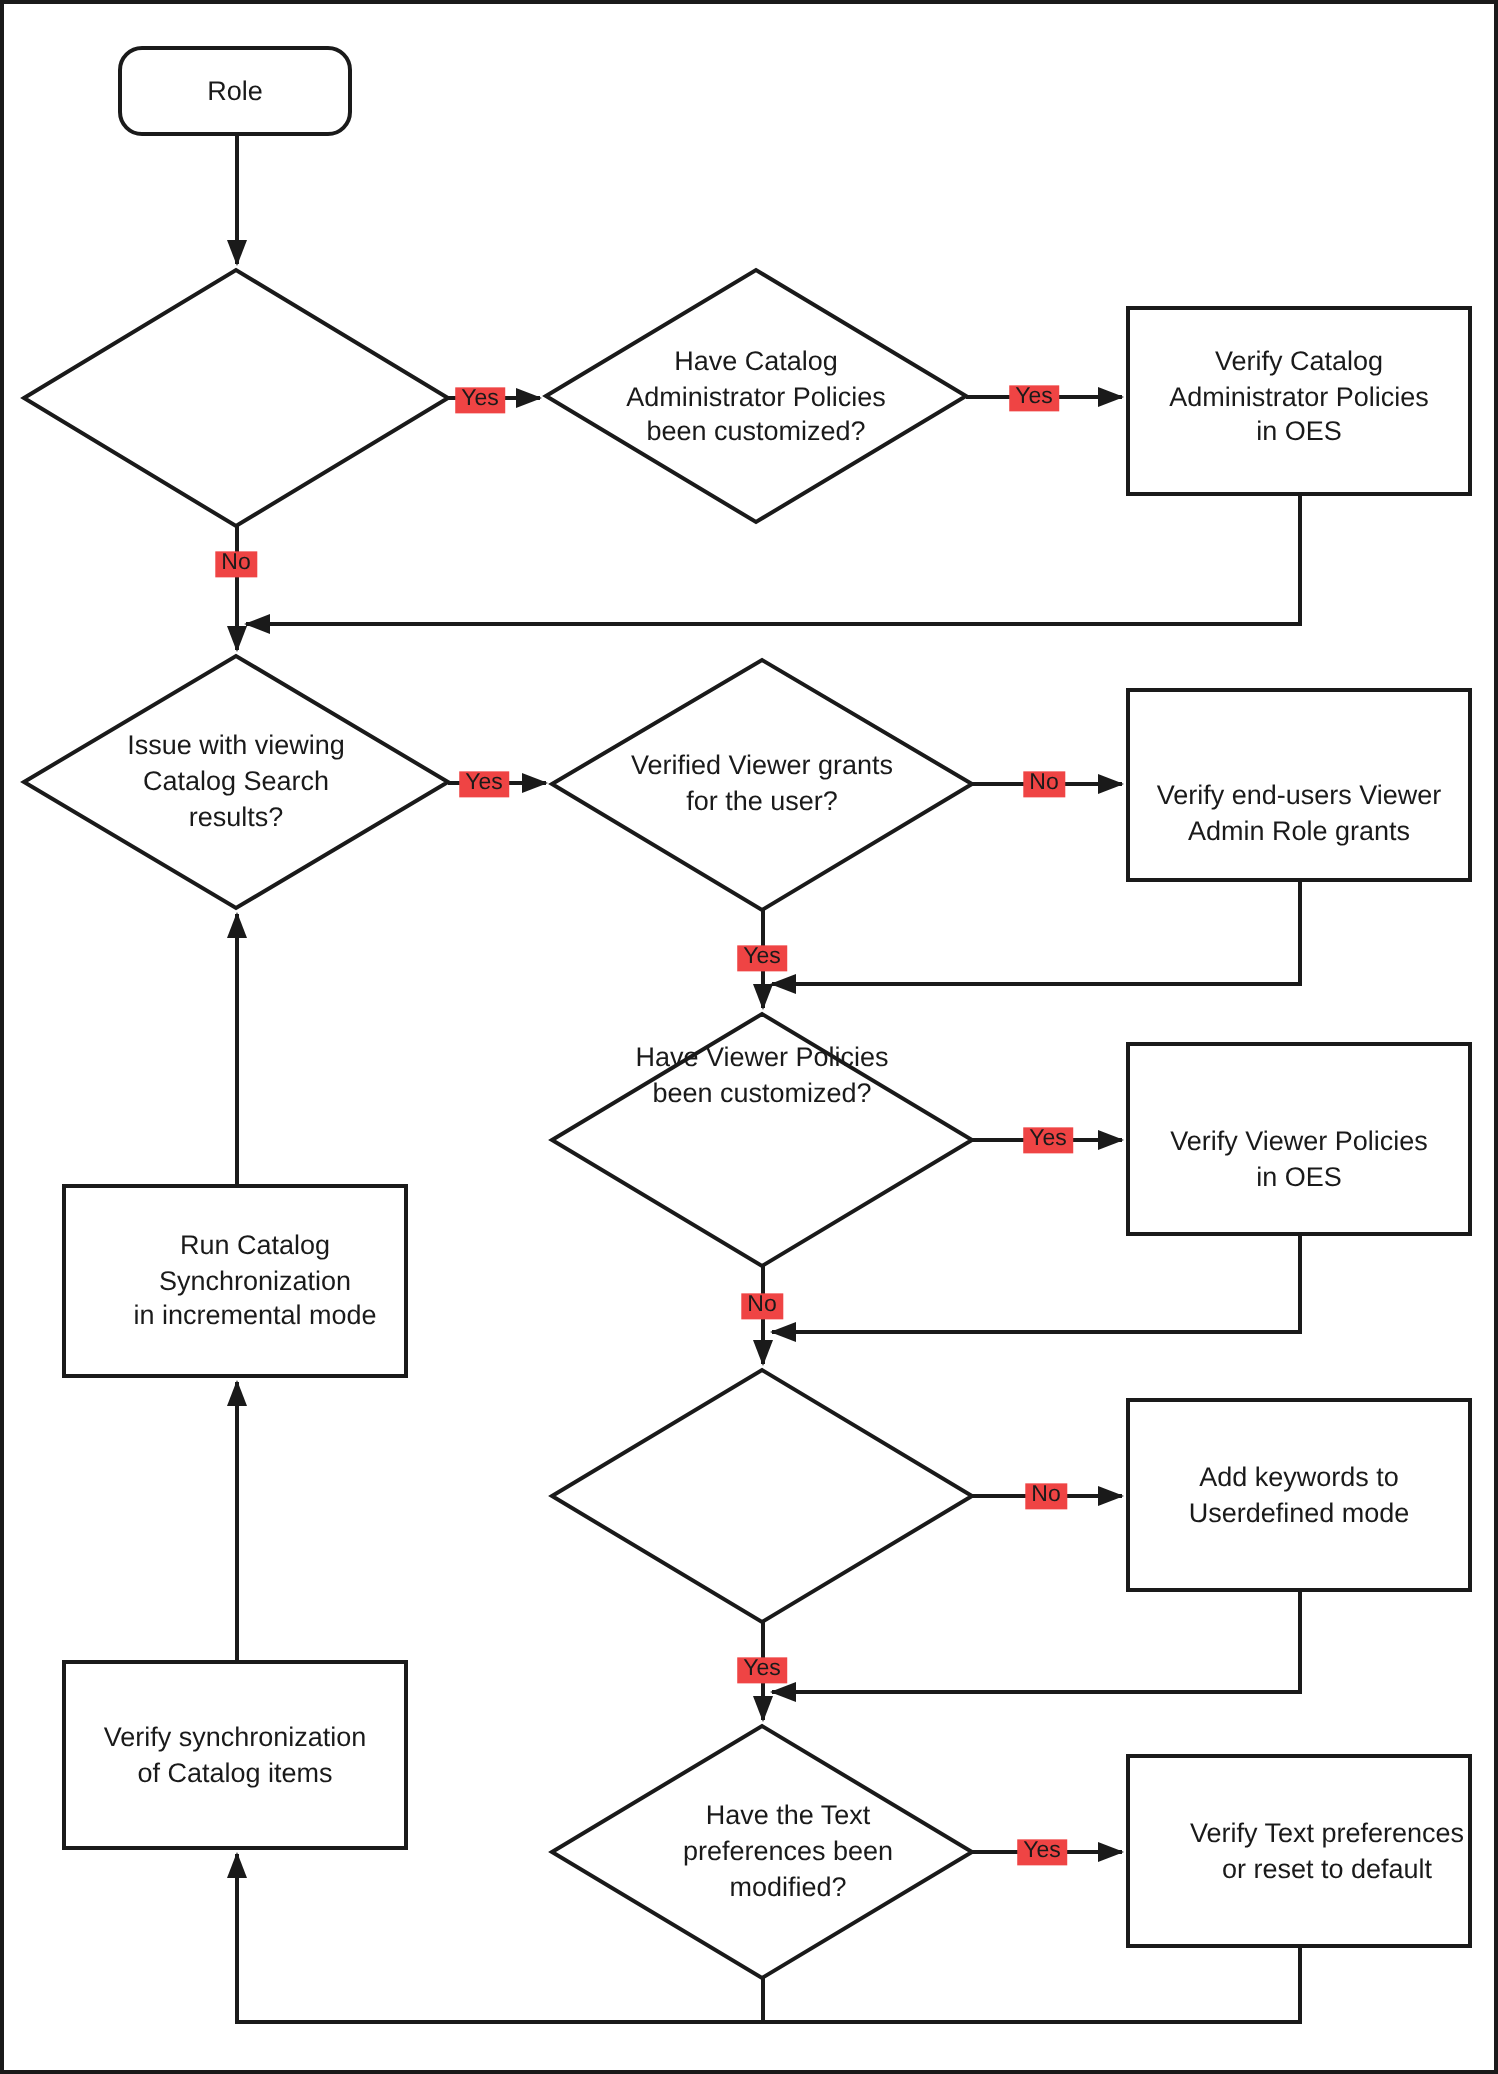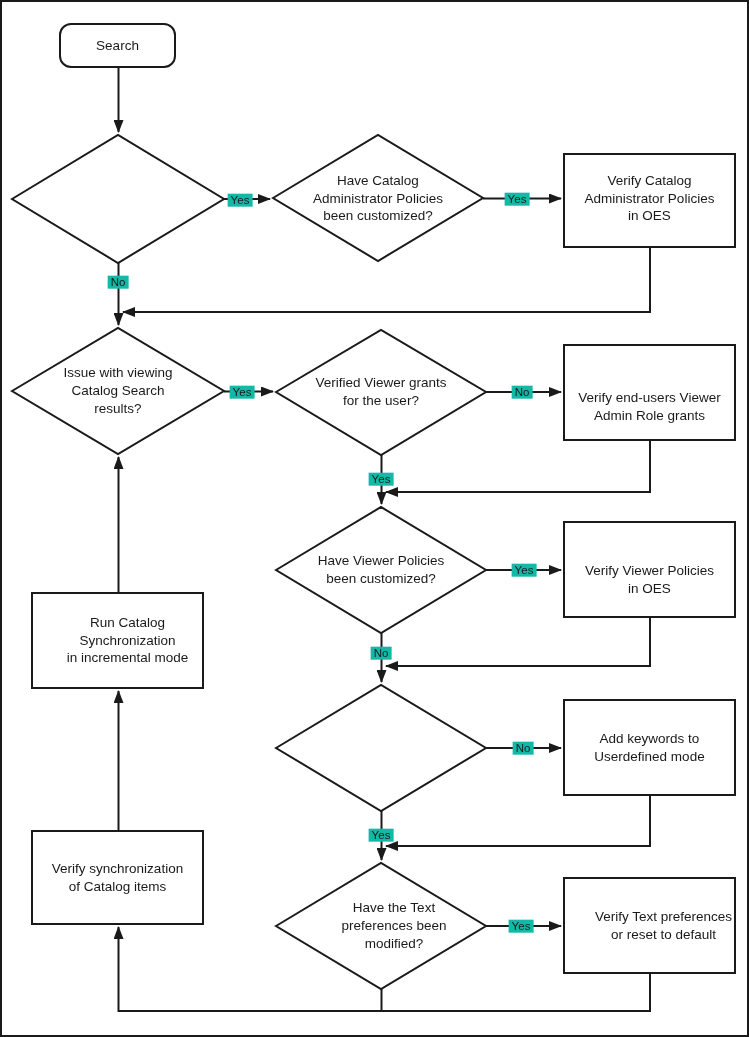--- a/index.html
+++ b/index.html
@@ -15,21 +15,21 @@
     position:absolute;
     display:flex;align-items:center;justify-content:center;
     text-align:center;
     white-space:pre-line;
     font-size:13.5px;line-height:1.32;
     color:#1a1a1a;
   }
   .edge-label{
     position:absolute;
     transform:translate(-50%,-50%);
-    background:#14b8a6;
+    background:#ef4444;
     padding:0 3px;
     font-size:11.5px;line-height:1.1;
     color:#1a1a1a;
   }
 </style>
 </head>
 <body>
 
 <div class="stage">
 
@@ -76,42 +76,42 @@
       <rect x="564" y="522" width="171" height="95"></rect>
       <polygon points="276,748 381,685 486,748 381,811"></polygon>
       <rect x="564" y="700" width="171" height="95"></rect>
       <polygon points="276,926 381,863 486,926 381,989"></polygon>
       <rect x="564" y="878" width="171" height="95"></rect>
       <rect x="32" y="593" width="171" height="95"></rect>
       <rect x="32" y="831" width="171" height="93"></rect>
     </g>
   </svg>
 
-  <div class="node-text" style="left:60px;top:24px;width:115px;height:43px;">Search</div>
+  <div class="node-text" style="left:60px;top:24px;width:115px;height:43px;">Role</div>
 
 
   <div class="node-text" style="left:293px;top:160px;width:170px;height:77px;">Have Catalog
 Administrator Policies
 been customized?</div>
 
   <div class="node-text" style="left:564px;top:154px;width:171px;height:89px;">Verify Catalog
 Administrator Policies
 in OES</div>
 
   <div class="node-text" style="left:38px;top:352px;width:160px;height:78px;">Issue with viewing
 Catalog Search
 results?</div>
 
   <div class="node-text" style="left:296px;top:362px;width:170px;height:60px;">Verified Viewer grants
 for the user?</div>
 
   <div class="node-text" style="left:564px;top:345px;width:171px;height:123px;">Verify end-users Viewer
 Admin Role grants</div>
 
-  <div class="node-text" style="left:296px;top:540px;width:170px;height:60px;">Have Viewer Policies
+  <div class="node-text" style="left:296px;top:508px;width:170px;height:60px;">Have Viewer Policies
 been customized?</div>
 
   <div class="node-text" style="left:564px;top:522px;width:171px;height:115px;">Verify Viewer Policies
 in OES</div>
 
 
   <div class="node-text" style="left:564px;top:700px;width:171px;height:95px;">Add keywords to
 Userdefined mode</div>
 
   <div class="node-text" style="left:314px;top:887px;width:160px;height:78px;">Have the Text

